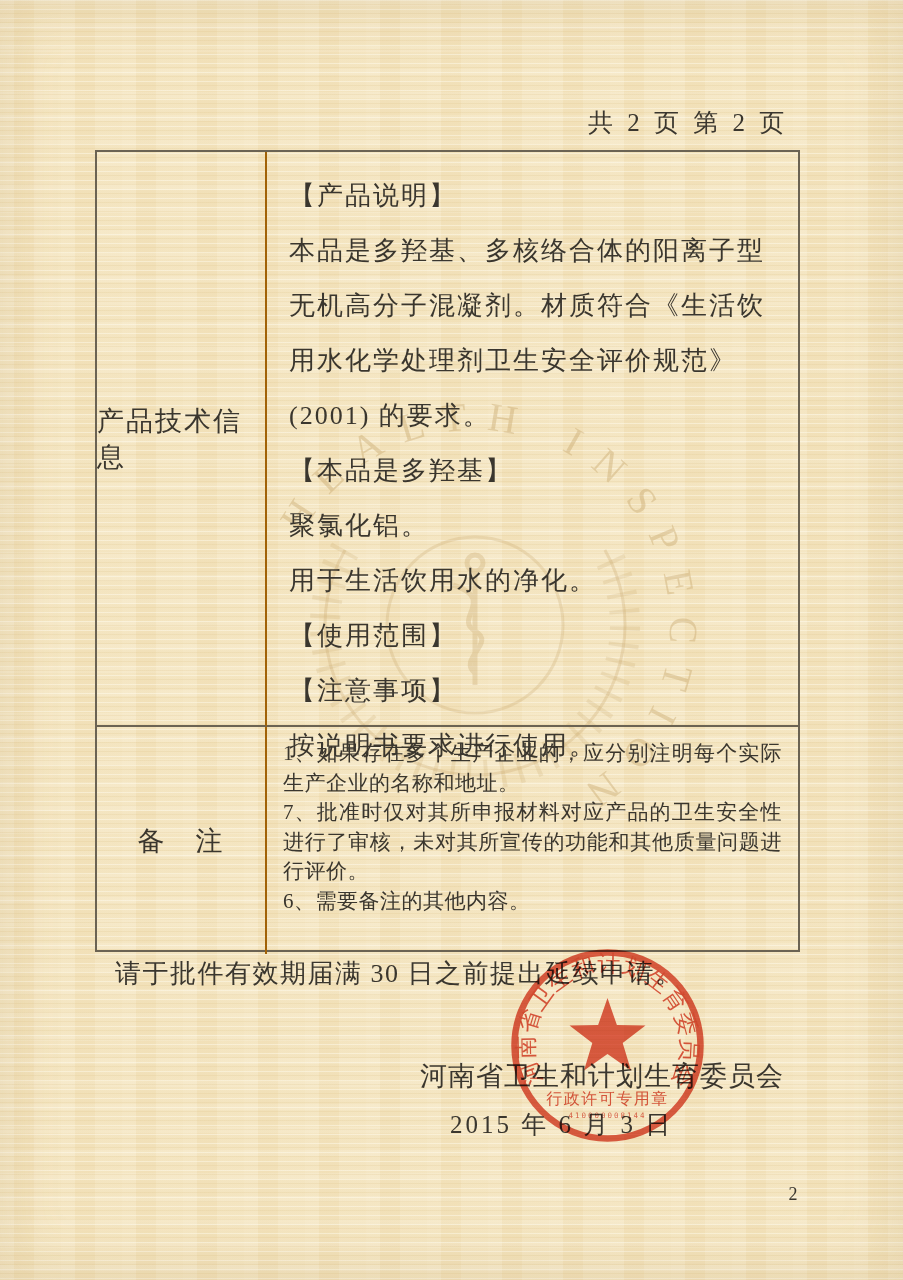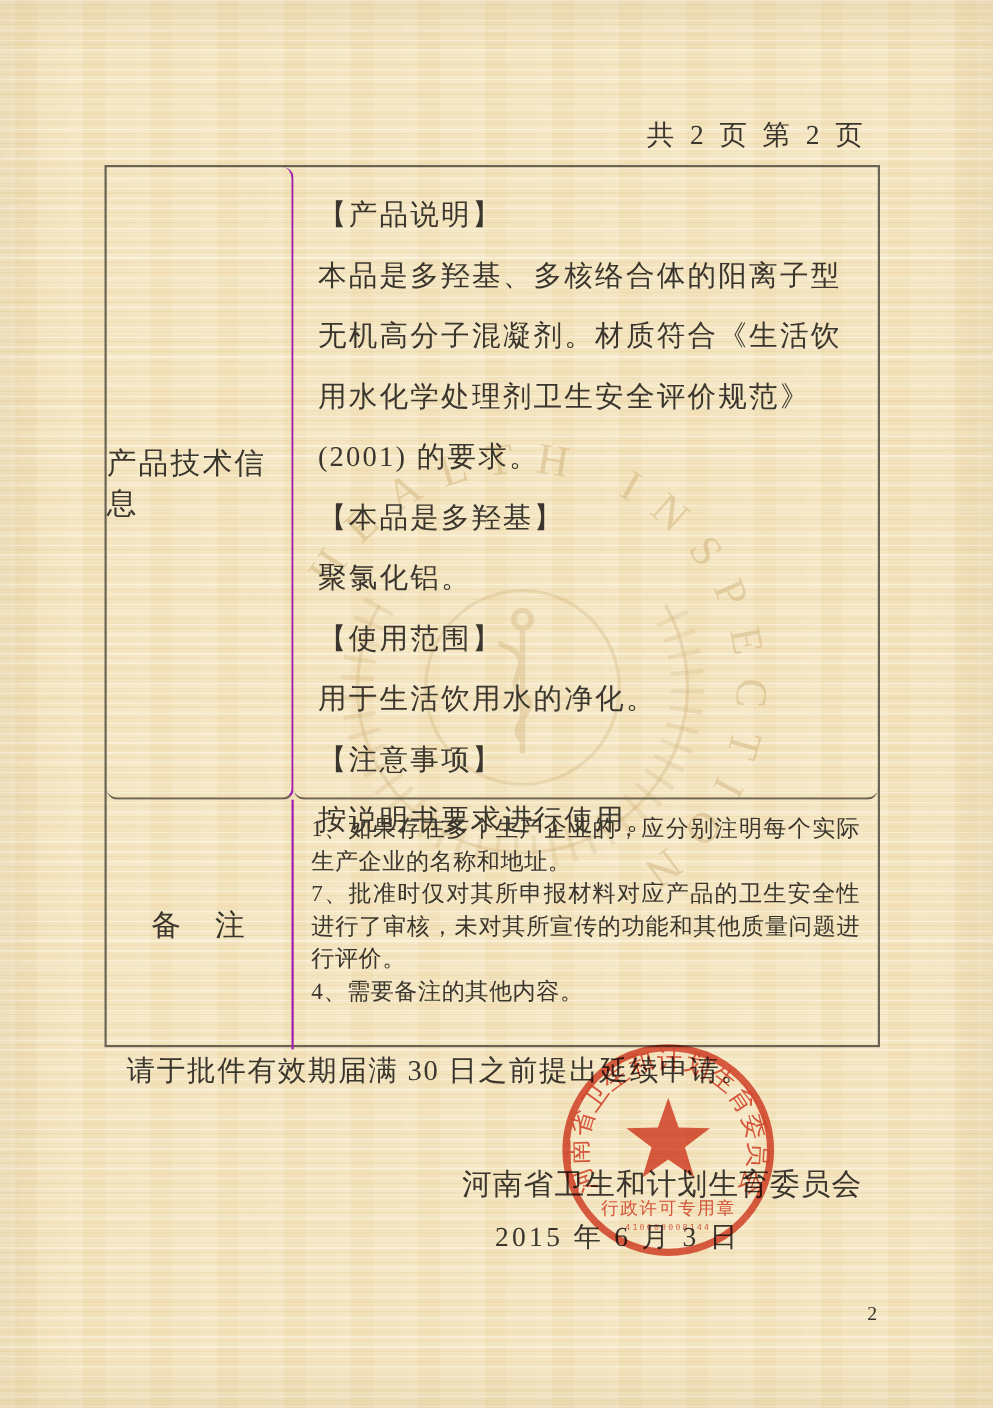--- a/index.html
+++ b/index.html
@@ -23,25 +23,25 @@
   
   .watermark{left:235px;top:385px;width:480px;height:480px;pointer-events:none;}
   
   .approval-table{
     left:95px;top:150px;width:705px;height:802px;
     display:grid;grid-template-columns:170px 1fr;grid-template-rows:575px 227px;
     border:2px solid #6b6353;box-sizing:border-box;
   }
   .cell{box-sizing:border-box;}
   .label-cell{
-    border-right:2px solid #a21caf;
+    border-right:2px solid #a16207;
     display:flex;align-items:center;justify-content:center;
     font-size:27px;letter-spacing:2px;font-weight:500;
   }
-  .row-divide{border-bottom:2px solid #6b6353;border-radius:10px;}
+  .row-divide{border-bottom:2px solid #6b6353;}
   .content-cell{padding:16px 18px 0 22px;}
   .content-cell p{margin:0;font-size:26px;line-height:55px;letter-spacing:2px;}
   .notes-cell{padding:12px 16px 0 16px;}
   .notes-cell p{margin:0;font-size:21px;line-height:29.5px;letter-spacing:.5px;text-align:justify;}
   
   .renewal{left:115px;top:956px;font-size:26px;letter-spacing:1.5px;white-space:nowrap;}
   .issuer{left:420px;top:1058px;width:330px;text-align:center;font-size:27px;letter-spacing:1px;white-space:nowrap;}
   .issue-date{left:450px;top:1108px;width:250px;text-align:left;font-size:25px;letter-spacing:3px;white-space:nowrap;}
   .page-number{left:778px;top:1184px;width:30px;text-align:center;font-size:18px;}
   
@@ -71,30 +71,30 @@
 
 <div class="abs pagination">共 2 页 第 2 页</div>
 
 <div class="abs approval-table">
   <div class="cell label-cell row-divide">产品技术信息</div>
   <div class="cell content-cell row-divide">
     <p>【产品说明】</p>
     <p>本品是多羟基、多核络合体的阳离子型无机高分子混凝剂。材质符合《生活饮用水化学处理剂卫生安全评价规范》(2001) 的要求。</p>
     <p>【本品是多羟基】</p>
     <p>聚氯化铝。</p>
+    <p>用于生活饮用水的净化。</p>
     <p>【使用范围】</p>
-    <p>用于生活饮用水的净化。</p>
     <p>【注意事项】</p>
     <p>按说明书要求进行使用。</p>
   </div>
   <div class="cell label-cell">备　注</div>
   <div class="cell notes-cell">
     <p>1、如果存在多个生产企业的，应分别注明每个实际生产企业的名称和地址。</p>
     <p>7、批准时仅对其所申报材料对应产品的卫生安全性进行了审核，未对其所宣传的功能和其他质量问题进行评价。</p>
-    <p>4、需要备注的其他内容。</p>
+    <p>6、需要备注的其他内容。</p>
   </div>
 </div>
 
 <div class="abs renewal">请于批件有效期届满 30 日之前提出延续申请。</div>
 <div class="abs issuer">河南省卫生和计划生育委员会</div>
 <div class="abs issue-date">2015 年 6 月 3 日</div>
 <div class="abs page-number">2</div>
 
 <svg class="abs seal" viewBox="0 0 215 215">
   <circle cx="107.5" cy="107.5" r="93" fill="none" stroke="#d94732" stroke-width="6.5" opacity="0.9"></circle>

